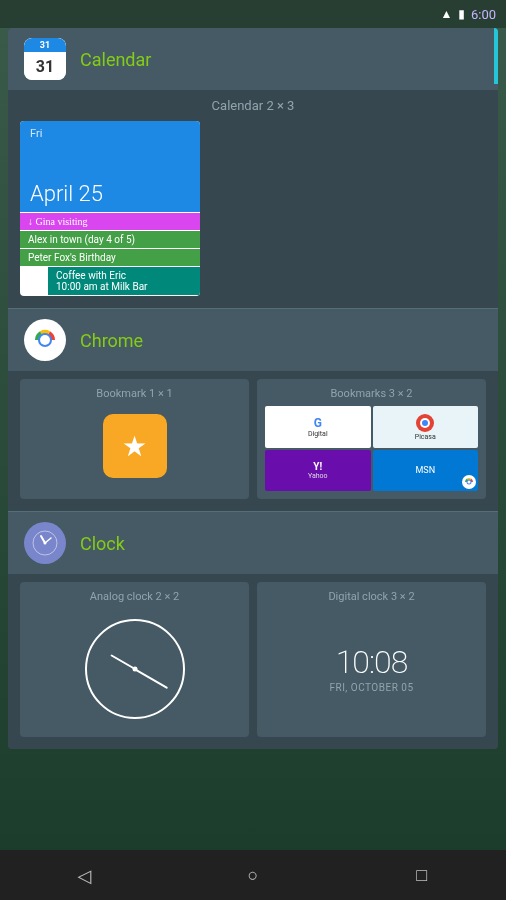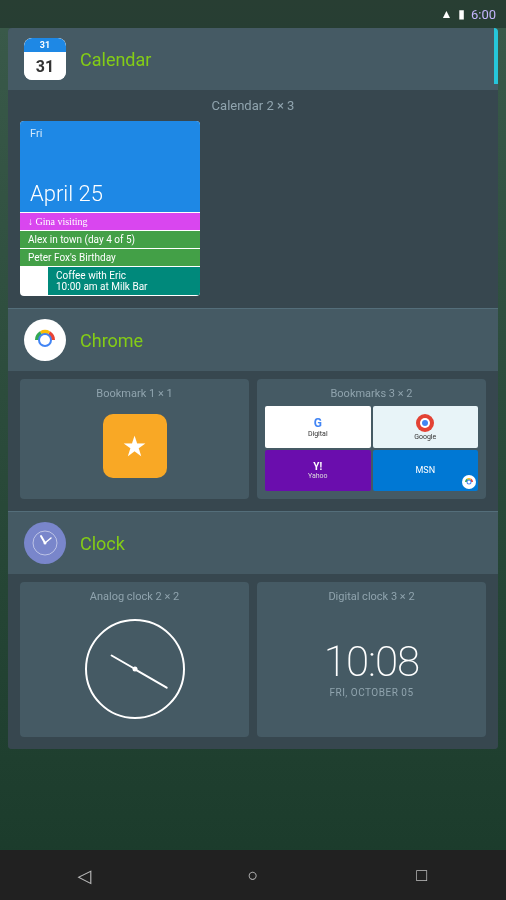--- a/index.html
+++ b/index.html
@@ -282,21 +282,21 @@
     
     .digital-clock-box {
       display: flex;
       flex-direction: column;
       align-items: center;
       justify-content: center;
       flex: 1;
     }
     .digital-time {
       color: white;
-      font-size: 42px;
+      font-size: 32px;
       font-weight: 200;
       line-height: 1;
       letter-spacing: -1px;
     }
     .digital-date {
       color: #90a4ae;
       font-size: 10px;
       margin-top: 4px;
       letter-spacing: 0.5px;
     }
@@ -430,21 +430,21 @@
             </div>
           </div>
 
           <div class="bookmark-thumb thumb-picasa">
             <div class="thumb-inner">
               <svg width="20" height="20" viewBox="0 0 20 20">
                 <circle cx="10" cy="10" r="9" fill="#e34234"></circle>
                 <circle cx="10" cy="10" r="5" fill="white"></circle>
                 <circle cx="10" cy="10" r="3" fill="#4285f4"></circle>
               </svg>
-              <span style="font-size:7px;color:#333;">Google</span>
+              <span style="font-size:7px;color:#333;">Picasa</span>
             </div>
           </div>
 
           <div class="bookmark-thumb thumb-yahoo">
             <div class="thumb-inner">
               <span style="color:white;font-size:10px;font-weight:bold;">Y!</span>
               <span style="font-size:7px;color:#ddd;">Yahoo</span>
             </div>
           </div>
 

